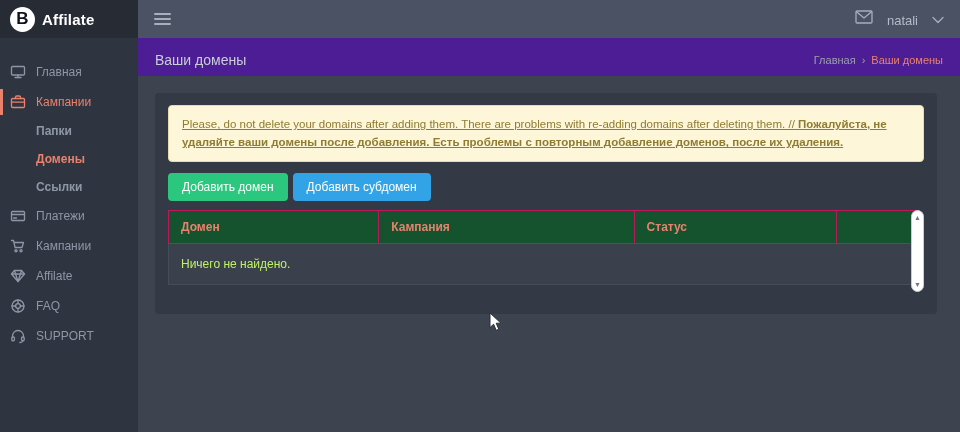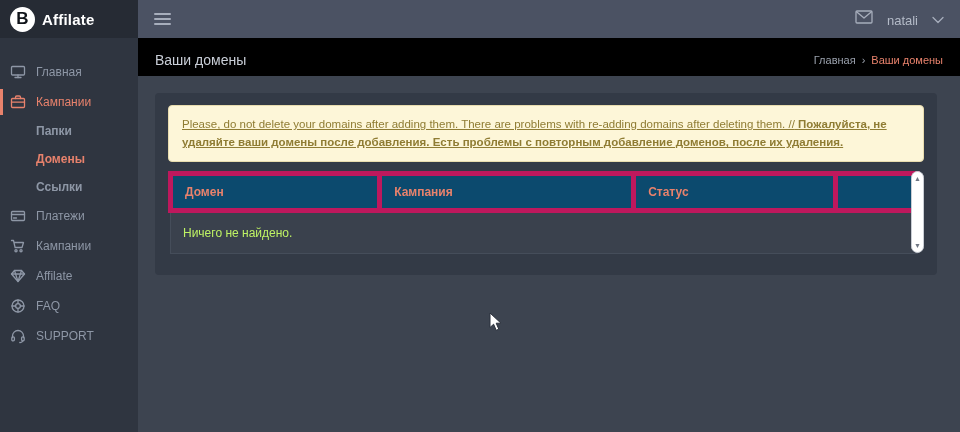--- a/index.html
+++ b/index.html
@@ -42,21 +42,21 @@
   .main { position: absolute; left: 138px; top: 0; right: 0; bottom: 0; }
   .topbar {
     height: 38px; background: #4b5263;
     display: flex; align-items: center; padding: 0 16px;
   }
   .hamburger { display: flex; flex-direction: column; gap: 3px; cursor: pointer; }
   .hamburger span { display: block; width: 17px; height: 2px; background: #a7aebc; border-radius: 1px; }
   .topbar-right { margin-left: auto; display: flex; align-items: flex-end; gap: 14px; color: #a7aebc; }
   .user-name { font-size: 13px; color: #b4bbc8; }
   .page-header {
-    height: 44px; background: #000000;
+    height: 44px; background: #4c1d95;
     display: flex; align-items: center; justify-content: space-between; padding: 0 17px;
   }
   .page-title { color: #c9ced7; font-size: 14px; font-weight: normal; }
   .breadcrumb { font-size: 11px; color: #9aa1ad; display: flex; align-items: center; gap: 6px; }
   .breadcrumb .crumb-active { color: #e8826c; }
   
   .content { position: absolute; top: 76px; left: 0; right: 0; bottom: 0; background: #3d4450; }
   .panel {
     margin: 17px 0 0 17px; width: 782px; background: #333a46;
     border-radius: 4px; padding: 12px 13px 22px 13px;
@@ -70,22 +70,22 @@
   .btn {
     border: none; border-radius: 4px; color: #ffffff; font-size: 12px;
     padding: 7px 14px; cursor: pointer; font-family: inherit;
   }
   .btn-green { background: #2bc77f; }
   .btn-blue { background: #31a3e6; }
   
   .table-wrap { margin-top: 9px; position: relative; height: 82px; }
   table.tbl { width: calc(100% - 4px); border-collapse: collapse; table-layout: fixed; }
   .tbl th {
-    background: #0c4a6e; color: #e8826c; font-size: 12px; font-weight: bold;
-    text-align: left; padding: 9px 12px; border: 5px solid #be185d;
+    background: #14532d; color: #e8826c; font-size: 12px; font-weight: bold;
+    text-align: left; padding: 9px 12px; border: 1px solid #be185d;
   }
   .tbl td {
     background: #3a414d; color: #bef264; font-size: 12px;
     padding: 13px 12px; border: 1px solid #454d5a; border-top: none;
   }
   .col1 { width: 28%; } .col2 { width: 34%; } .col3 { width: 27%; } .col4 { width: 11%; }
   .fake-scrollbar {
     position: absolute; right: 0; top: 0; bottom: 0; width: 13px;
     background: #ffffff; border: 1px solid #c9cdd4; border-radius: 7px;
     display: flex; flex-direction: column; justify-content: space-between;
@@ -233,20 +233,24 @@
   </div>
 
   <div class="content">
     <div class="panel">
 
       <div class="alert">
         <span>Please, do not delete your domains after adding them. There are problems with re-adding domains after deleting them. //</span>
         <b>Пожалуйста, не удаляйте ваши домены после добавления. Есть проблемы с повторным добавление доменов, после их удаления.</b>
       </div>
 
+      <div class="btn-row">
+        <button class="btn btn-green">Добавить домен</button>
+        <button class="btn btn-blue">Добавить субдомен</button>
+      </div>
 
       <div class="table-wrap">
         <table class="tbl">
           <thead>
             <tr>
               <th class="col1">Домен</th>
               <th class="col2">Кампания</th>
               <th class="col3">Статус</th>
               <th class="col4"></th>
             </tr>

